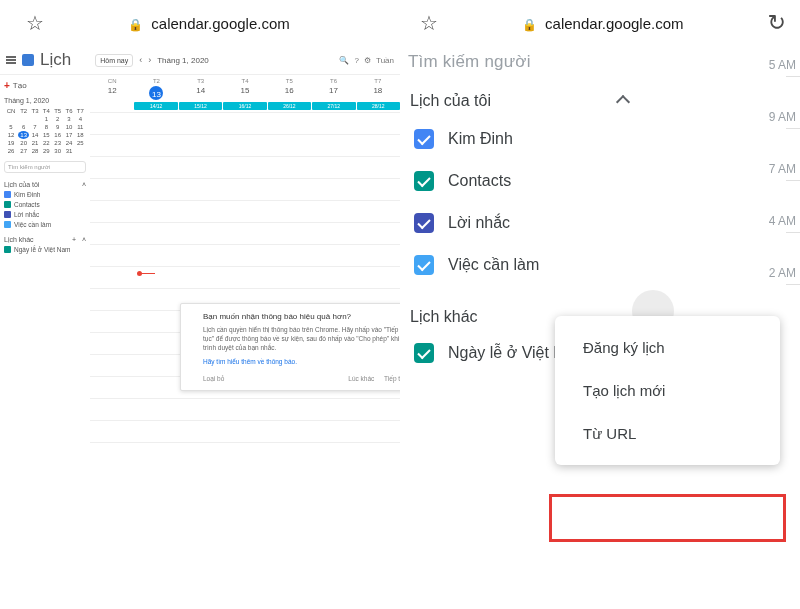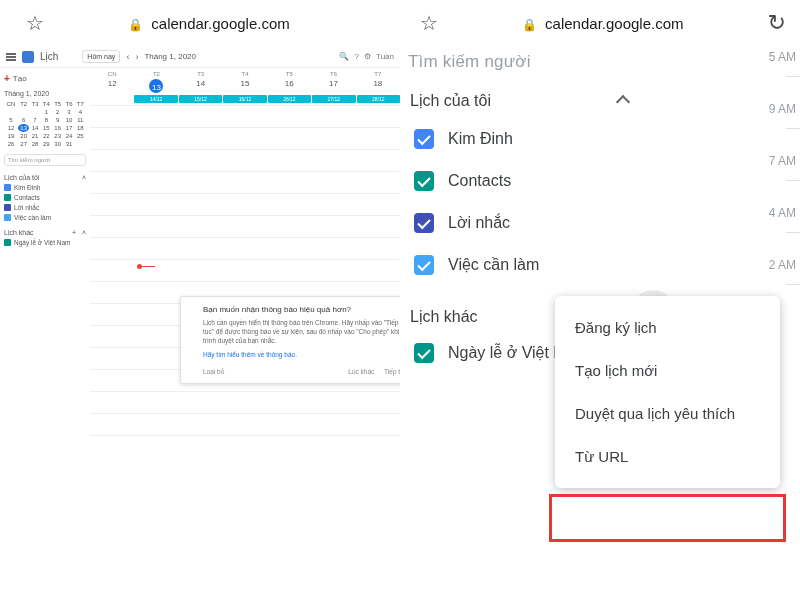--- a/index.html
+++ b/index.html
@@ -12,21 +12,21 @@
   .star { font-size: 20px; color: #4a4a4a; }
   .lock { font-size: 12px; color: #4a4a4a; margin-right: 4px; }
   .url  { font-size: 15px; color: #1a1a1a; }
   .reload { font-size: 22px; font-weight: 300; color: #4a4a4a; }
 
   
   .left-shot { position: absolute; top: 46px; left: 0; width: 400px; height: 563px; background:#fff; overflow:hidden; font-size:8px; color:#444; }
   .ls-header { display:flex; align-items:center; gap:6px; padding:4px 6px; border-bottom:1px solid #eee; }
   .burger { width:10px; height:8px; background:linear-gradient(#666 2px,transparent 2px 3px,#666 3px 5px,transparent 5px 6px,#666 6px 8px); }
   .calicon { width:12px;height:12px;background:#3a7bd5;border-radius:2px; }
-  .ls-header .title { font-size:10px; color:#555; }
+  .ls-header .title { font-size:17px; color:#555; }
   .ls-header .today { margin-left:18px; border:1px solid #ddd; border-radius:3px; padding:2px 4px; font-size:7px; }
   .ls-header .month { font-size:8px; color:#555; }
   .ls-header .chev { color:#666; font-size:9px; }
   .ls-header .right { margin-left:auto; display:flex; gap:5px; align-items:center; }
   .ls-header .right span { color:#777; font-size:8px; }
 
   .ls-body { display:flex; height:100%; }
   .ls-side { width:90px; padding:5px 4px; font-size:7px; color:#555; }
   .ls-side .create { color:#555; font-size:8px; display:flex; align-items:center; gap:3px; }
   .plus { color:#d93025; font-weight:bold; font-size:10px; }
@@ -56,40 +56,40 @@
 
   .notif { position:absolute; left:90px; top:228px; width:250px; background:#fff; border:1px solid #e0e0e0; box-shadow:0 1px 4px rgba(0,0,0,.15); padding:8px 22px; font-size:7px; color:#555; border-radius:2px; }
   .notif .nt { font-size:8px; font-weight:500; color:#333; margin-bottom:4px; }
   .notif .nb { font-size:6.5px; line-height:1.4; color:#666; }
   .notif .nl { color:#1a73e8; font-size:6.5px; margin-top:6px; display:inline-block; }
   .notif .nf { display:flex; justify-content:space-between; margin-top:10px; font-size:6.5px; color:#888; }
   .notif .nf .r span{ margin-left:8px; }
 
   
   .right-shot { position:absolute; top:46px; left:400px; width:400px; height:563px; background:#fff; overflow:hidden; }
-  .rs-times { position:absolute; right:4px; top:4px; font-size:12px; color:#9aa0a6; text-align:right; }
+  .rs-times { position:absolute; right:4px; top:12px; font-size:12px; color:#9aa0a6; text-align:right; }
   .rs-times div { height:52px; }
   .rs-tline { position:absolute; right:0; width:14px; border-top:1px solid #e0e0e0; }
 
   .rs-side { position:absolute; left:0; top:0; width:270px; padding:0 0 0 8px; }
   .rs-search { font-size:17px; color:#9aa0a6; padding:6px 0 10px; letter-spacing:.2px; }
 
   .rs-sec { display:flex; align-items:center; justify-content:space-between; padding:10px 40px 8px 2px; font-size:16px; color:#3c4043; }
   .chev-up { width:14px;height:14px; transform:rotate(180deg); }
   .chev-up::before { content:""; display:block; width:8px;height:8px; border-right:2px solid #5f6368; border-bottom:2px solid #5f6368; transform:rotate(45deg); margin:1px 0 0 2px;}
 
   .rs-item { display:flex; align-items:center; gap:14px; padding:11px 0 11px 6px; font-size:16px; color:#3c4043; }
   .rs-chk { width:20px;height:20px;border-radius:4px; position:relative; flex:0 0 20px; }
   .rs-chk::after { content:""; position:absolute; left:4px; top:6px; width:10px;height:5px; border-left:2px solid #fff; border-bottom:2px solid #fff; transform:rotate(-45deg); }
   .c-blue{background:#4285f4;} .c-teal{background:#009688;} .c-indigo{background:#3f51b5;} .c-lblue{background:#42a5f5;}
 
   .rs-sec2 { padding:22px 0 6px 2px; font-size:16px; color:#3c4043; display:flex; align-items:center; justify-content:space-between; width:230px; }
 
   
-  .menu { position:absolute; left:555px; top:296px; width:225px; background:#fff; border-radius:6px; box-shadow:0 2px 10px rgba(0,0,0,.25); padding:10px 0; }
+  .menu { position:absolute; left:555px; top:316px; width:225px; background:#fff; border-radius:6px; box-shadow:0 2px 10px rgba(0,0,0,.25); padding:10px 8px; }
   .menu-item { padding:13px 20px; font-size:15px; color:#3c4043; cursor:pointer; }
   .menu-highlight { position:absolute; left:549px; top:494px; width:237px; height:48px; border:3px solid #e53935; pointer-events:none; }
 
   
   .gray-circ { position:absolute; left:632px; top:290px; width:42px;height:42px; background:#ececec; border-radius:50%; }
 
 </style>
 </head>
 <body>
 
@@ -344,17 +344,16 @@
     <div class="rs-tline" style="top: 186px;"></div>
     <div class="rs-tline" style="top: 238px;"></div>
   </div>
 
 <div class="gray-circ"></div>
 
 <div class="menu">
   <div id="menu-items">
       <div class="menu-item">Đăng ký lịch</div>
       <div class="menu-item">Tạo lịch mới</div>
-      <div class="menu-item">Duyệt qua lịch yêu thích</div>
       <div class="menu-item">Từ URL</div>
     </div>
 </div>
 <div class="menu-highlight"></div>
 
 </body></html>

